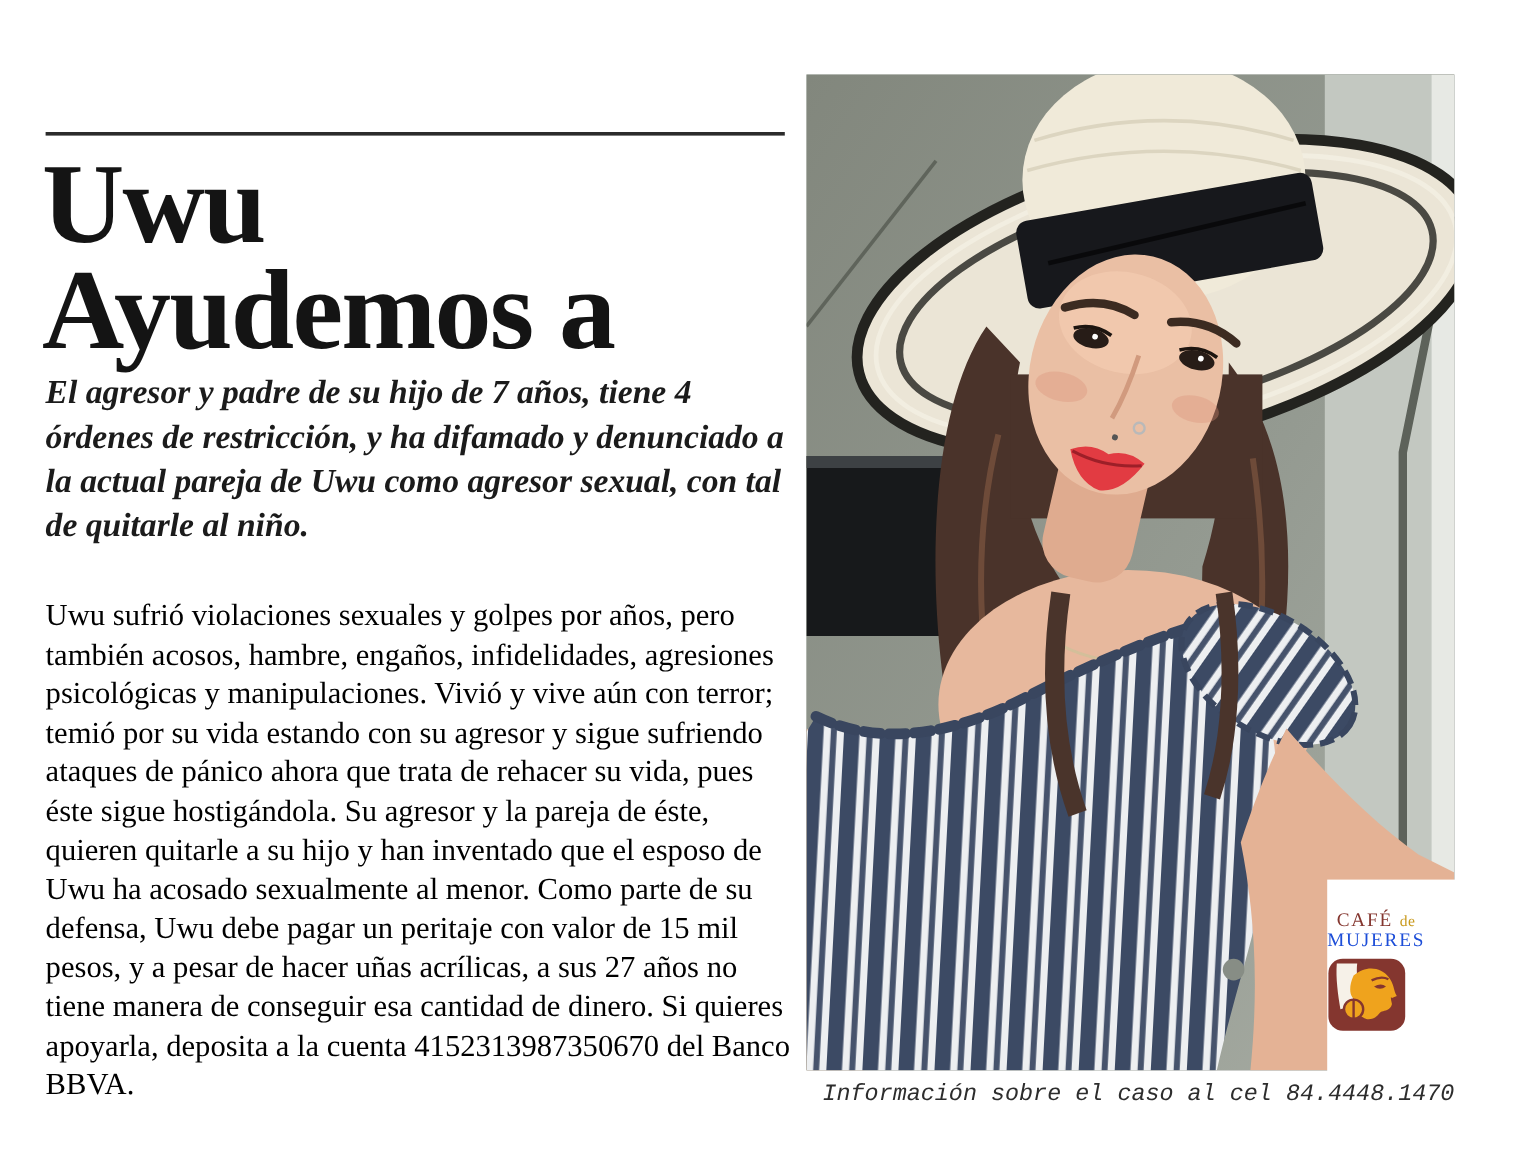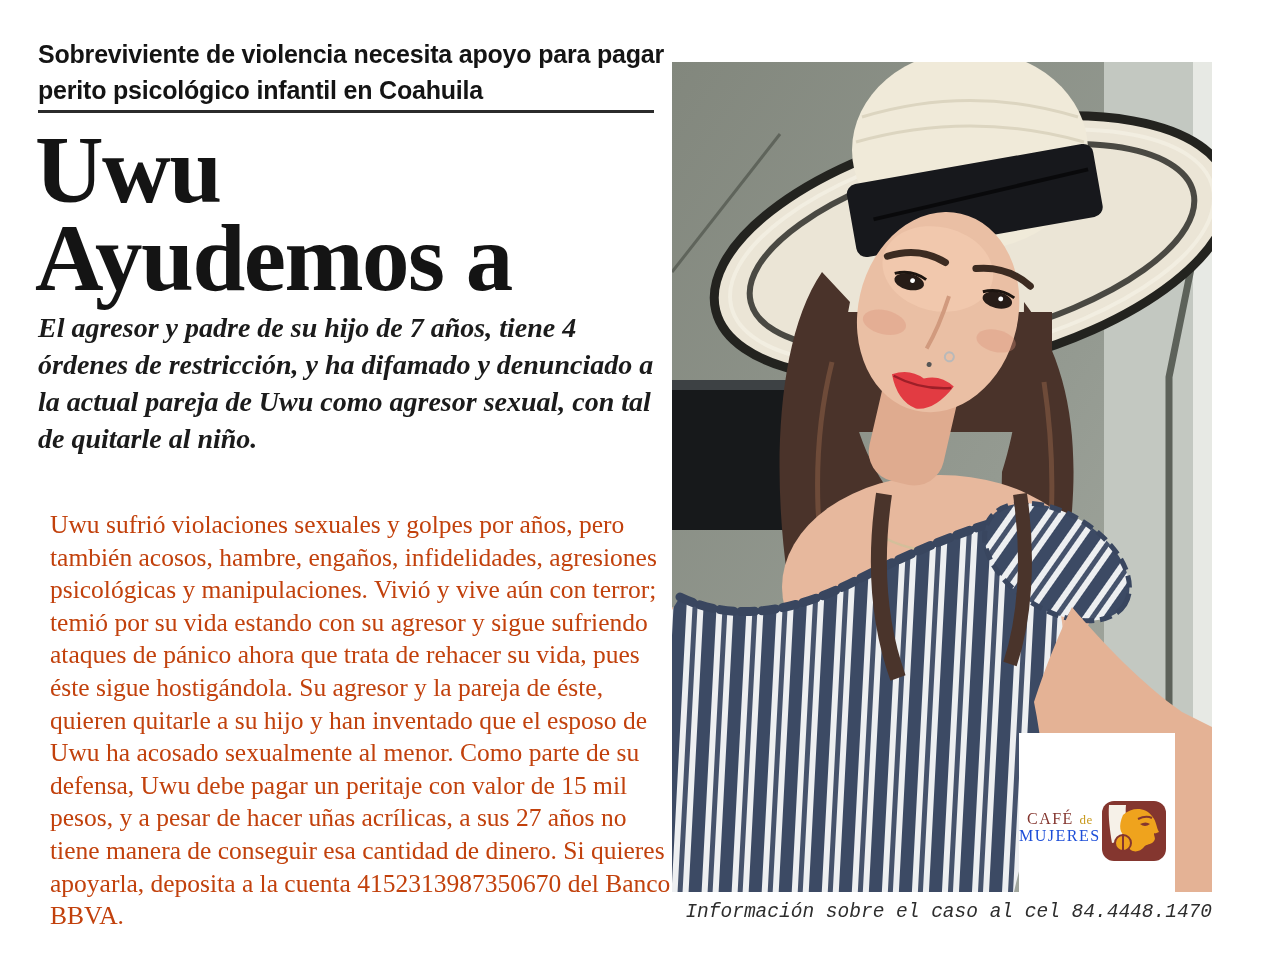--- a/index.html
+++ b/index.html
@@ -28,36 +28,36 @@
   .title span{display:block;white-space:nowrap;}
 
   
   .lead{
     position:absolute;left:38px;top:309px;width:628px;margin:0;
     font-weight:700;font-style:italic;font-size:28px;line-height:37px;color:#1b1b1b;
   }
 
   
   .body-text{
-    position:absolute;left:38px;top:497px;width:630px;margin:12px;
-    font-size:25.5px;line-height:32.6px;color:#c2410c;
+    position:absolute;left:38px;top:497px;width:630px;margin:0;
+    font-size:25.5px;line-height:32.6px;color:#000000;
   }
 
   
   .photo{
     position:absolute;left:672px;top:62px;width:540px;height:830px;margin:0;
     overflow:hidden;background:#8f958c;
   }
   .photo svg{display:block;}
 
   
   .logo-box{
-    position:absolute;left:1019px;top:733px;width:156px;height:162px;
+    position:absolute;left:1106px;top:733px;width:156px;height:162px;
     background:#ffffff;box-sizing:border-box;
-    display:flex;flex-direction:row;align-items:center;padding-top:27px;
+    display:flex;flex-direction:column;align-items:flex-start;padding-top:27px;
   }
   .logo-text{
     font-family:"Liberation Serif",serif;text-align:center;
     font-size:16px;line-height:16px;letter-spacing:1.5px;color:#84362f;
     font-weight:400;
   }
   .logo-text .word-cafe{color:#84362f;}
   .logo-text .word-de{color:#c8991c;font-size:13px;letter-spacing:0.5px;}
   .logo-text .word-mujeres{display:block;color:#1d4ed8;}
   .logo-mark{margin-top:6px;}
@@ -66,24 +66,20 @@
   .caption{
     position:absolute;top:901px;right:68px;
     font-style:italic;font-size:19.5px;color:#2d2d2d;white-space:nowrap;font-family:Liberation Mono, monospace;
   }
 </style>
 </head>
 <body>
 
 <div class="page">
 
-  <h2 class="kicker">
-    <span>Sobreviviente de violencia necesita apoyo para pagar</span>
-    <span>perito psicológico infantil en Coahuila</span>
-  </h2>
   <div class="rule"></div>
 
   <h1 class="title">
     <span>Uwu</span>
     <span>Ayudemos a</span>
   </h1>
 
   <p class="lead">El agresor y padre de su hijo de 7 años, tiene 4 órdenes de restricción, y ha difamado y denunciado a la actual pareja de Uwu como agresor sexual, con tal de quitarle al niño.</p>
 
   <p class="body-text">Uwu sufrió violaciones sexuales y golpes por años, pero también acosos, hambre, engaños, infidelidades, agresiones psicológicas y manipulaciones. Vivió y vive aún con terror; temió por su vida estando con su agresor y sigue sufriendo ataques de pánico ahora que trata de rehacer su vida, pues éste sigue hostigándola. Su agresor y la pareja de éste, quieren quitarle a su hijo y han inventado que el esposo de Uwu ha acosado sexualmente al menor. Como parte de su defensa, Uwu debe pagar un peritaje con valor de 15 mil pesos, y a pesar de hacer uñas acrílicas, a sus 27 años no tiene manera de conseguir esa cantidad de dinero. Si quieres apoyarla, deposita a la cuenta 4152313987350670 del Banco BBVA.</p>

